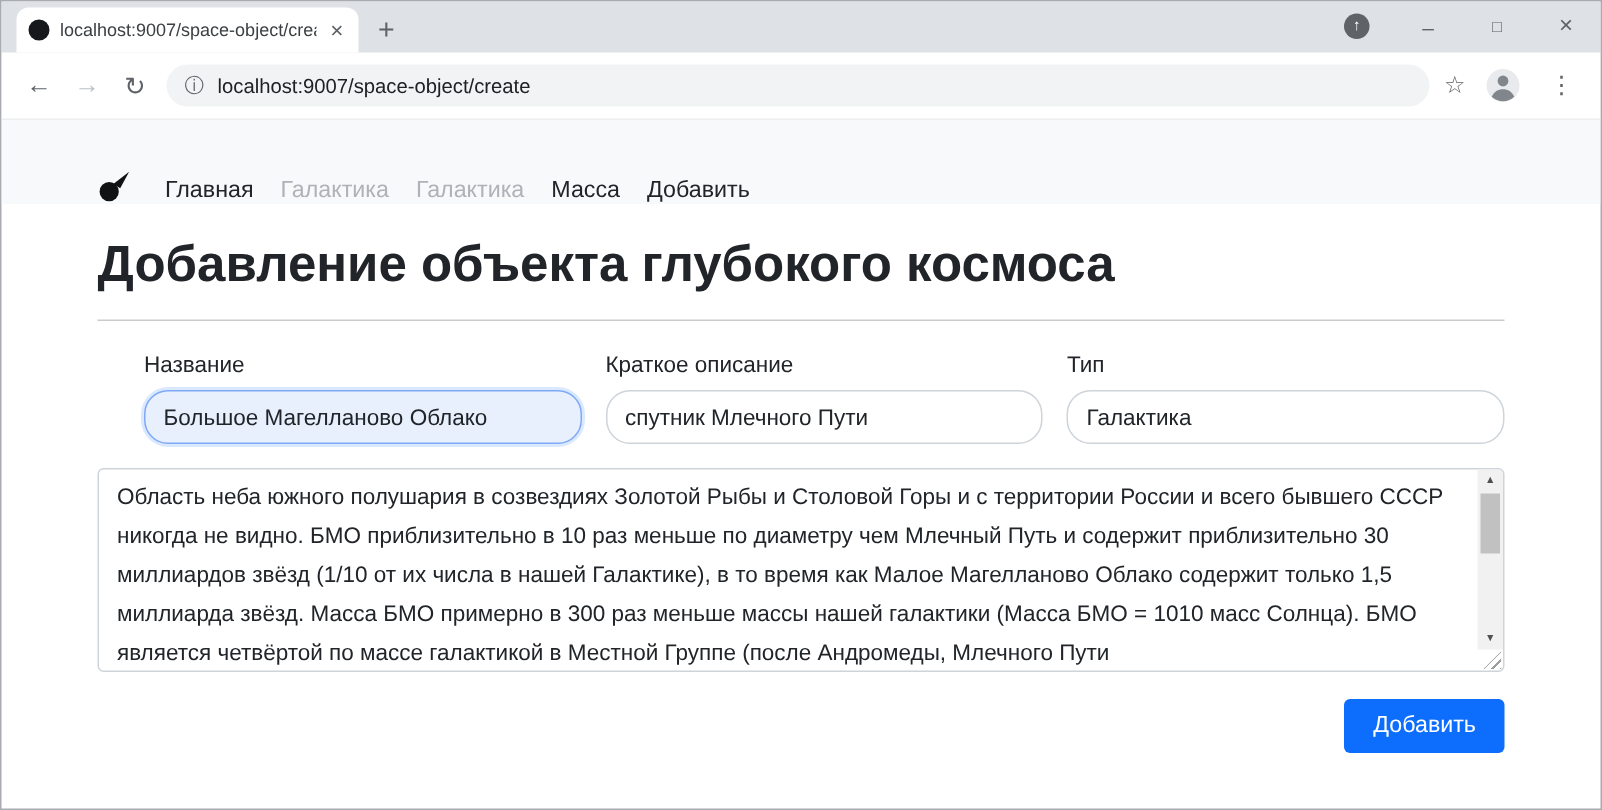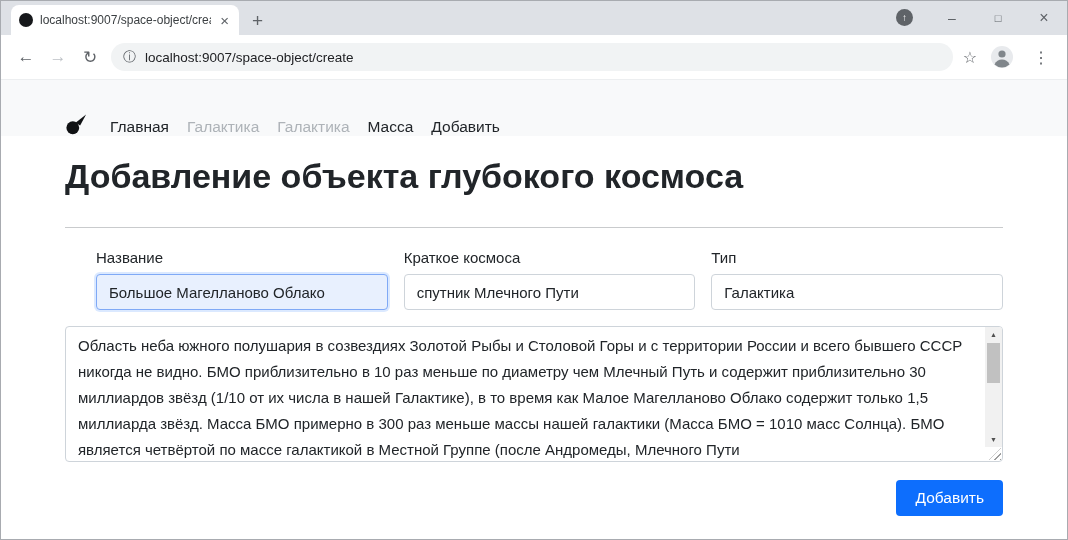--- a/index.html
+++ b/index.html
@@ -38,25 +38,25 @@
   .menu-icon{ color:#5f6368; font-size:16px; padding:0 8px; cursor:default; }
 
   
   .site-nav{ height:56px; background:#f8f9fa; display:flex; align-items:flex-end; padding:0 64px; }
   .brand{ margin-right:14px; display:flex; align-items:center; cursor:pointer; }
   .nav-link{ font-size:15.5px; color:#212529; padding:0 9px; text-decoration:none; cursor:pointer; }
   .nav-link.muted{ color:#aeb3b8; }
 
   
   .container{ padding:0 64px; }
-  h1{ font-size:34px; font-weight:600; color:#212529; margin:21px 0 31px; }
+  h1{ font-size:34px; font-weight:600; color:#212529; margin:21px 0 17px; }
   hr{ border:none; border-top:1px solid #c9cbcd; margin:0 0 21px; }
   .fields{ display:grid; grid-template-columns:1fr 1fr 1fr; gap:16px;margin-left:31px; }
   .field label{ display:block; font-size:15px; color:#212529; margin-bottom:8px; }
-  .form-control{ width:100%; height:36px; border:1px solid #ced4da; border-radius:4px;
+  .form-control{ width:100%; height:36px; border:1px solid #ced4da; border-radius:16px;
         padding:0 12px; font-size:15px; color:#212529; background:#fff;
         font-family:"Liberation Sans",sans-serif; outline:none; }
   .form-control.focused{ background:#e8f0fe; border-color:#7fa9f6; box-shadow:0 0 0 2px rgba(13,110,253,.15); }
 
   .textarea-wrap{ position:relative; margin-top:16px; }
   textarea.form-text{ display:block; width:100%; height:136px; border:1px solid #ced4da; border-radius:4px;
         padding:6px 32px 6px 12px; font-size:15px; line-height:26px; color:#212529; resize:none;
         overflow:hidden; font-family:"Liberation Sans",sans-serif; outline:none; }
   .fake-scrollbar{ position:absolute; top:1px; right:1px; bottom:15px; width:17px; background:#f1f1f1;
         display:flex; flex-direction:column; align-items:center; border-radius:0 3px 0 0; }
@@ -128,21 +128,21 @@
   <div class="container">
     <h1>Добавление объекта глубокого космоса</h1>
     <hr>
 
     <div class="fields">
       <div class="field">
         <label>Название</label>
         <input class="form-control focused" type="text" value="Большое Магелланово Облако" style="">
       </div>
       <div class="field">
-        <label>Краткое космоса</label>
+        <label>Краткое описание</label>
         <input class="form-control" type="text" value="спутник Млечного Пути" style="">
       </div>
       <div class="field">
         <label>Тип</label>
         <input class="form-control" type="text" value="Галактика" style="">
       </div>
     </div>
 
     <div class="textarea-wrap">
       <textarea class="form-text" style="">Область неба южного полушария в созвездиях Золотой Рыбы и Столовой Горы и с территории России и всего бывшего СССР никогда не видно. БМО приблизительно в 10 раз меньше по диаметру чем Млечный Путь и содержит приблизительно 30 миллиардов звёзд (1/10 от их числа в нашей Галактике), в то время как Малое Магелланово Облако содержит только 1,5 миллиарда звёзд. Масса БМО примерно в 300 раз меньше массы нашей галактики (Масса БМО = 1010 масс Солнца). БМО является четвёртой по массе галактикой в Местной Группе (после Андромеды, Млечного Пути</textarea>

